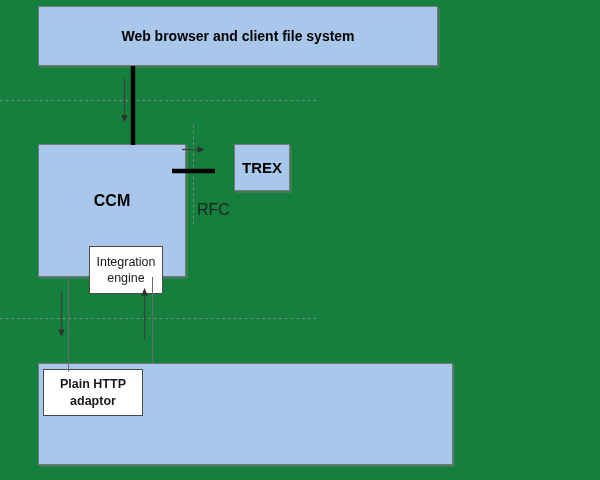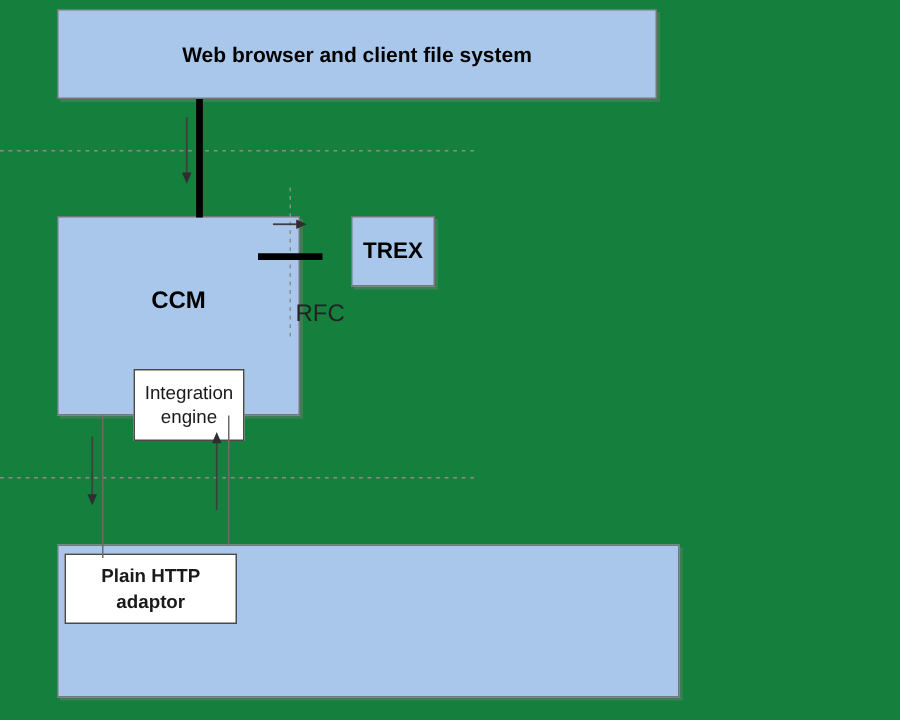--- a/index.html
+++ b/index.html
@@ -34,36 +34,36 @@
     justify-content: center;
     text-align: center;
     font-size: 12.5px;
     line-height: 1.3;
     color: #1a1a1a;
   }
   .box-web {
     left: 38px; top: 6px; width: 400px; height: 60px;
     font-weight: bold; font-size: 14px; color: #000;
   }
-  .box-ccm { left: 38px; top: 144px; width: 162px; height: 133px; }
+  .box-ccm { left: 38px; top: 144px; width: 148px; height: 133px; }
   .ccm-label {
     position: absolute; left: 0; right: 0; top: 47px;
     text-align: center; font-weight: bold; font-size: 16px; color: #000;
   }
   .box-intengine { left: 50px; top: 77px; width: 74px; height: 48px; margin-top: 24px; }
   .box-trex {
     left: 214px; top: 144px; width: 56px; height: 47px;
     font-weight: bold; font-size: 15px; color: #000; margin-left: 20px;
   }
   .box-xi {
     left: 38px; top: 363px; width: 415px; height: 102px;
     font-weight: bold; font-size: 18px; color: #000;
     padding-bottom: 12px; box-sizing: border-box;
   }
-  .box-plainhttp { left: 4px; top: 5px; width: 115px; height: 47px; }
+  .box-plainhttp { left: 4px; top: 5px; width: 100px; height: 47px; }
   .rfc-label {
     position: absolute; left: 197px; top: 201px;
     font-size: 16px; color: #222222;
   }
   .connector-layer {
     position: absolute; left: 0; top: 0;
     width: 600px; height: 480px;
     pointer-events: none;
   }
 </style>

